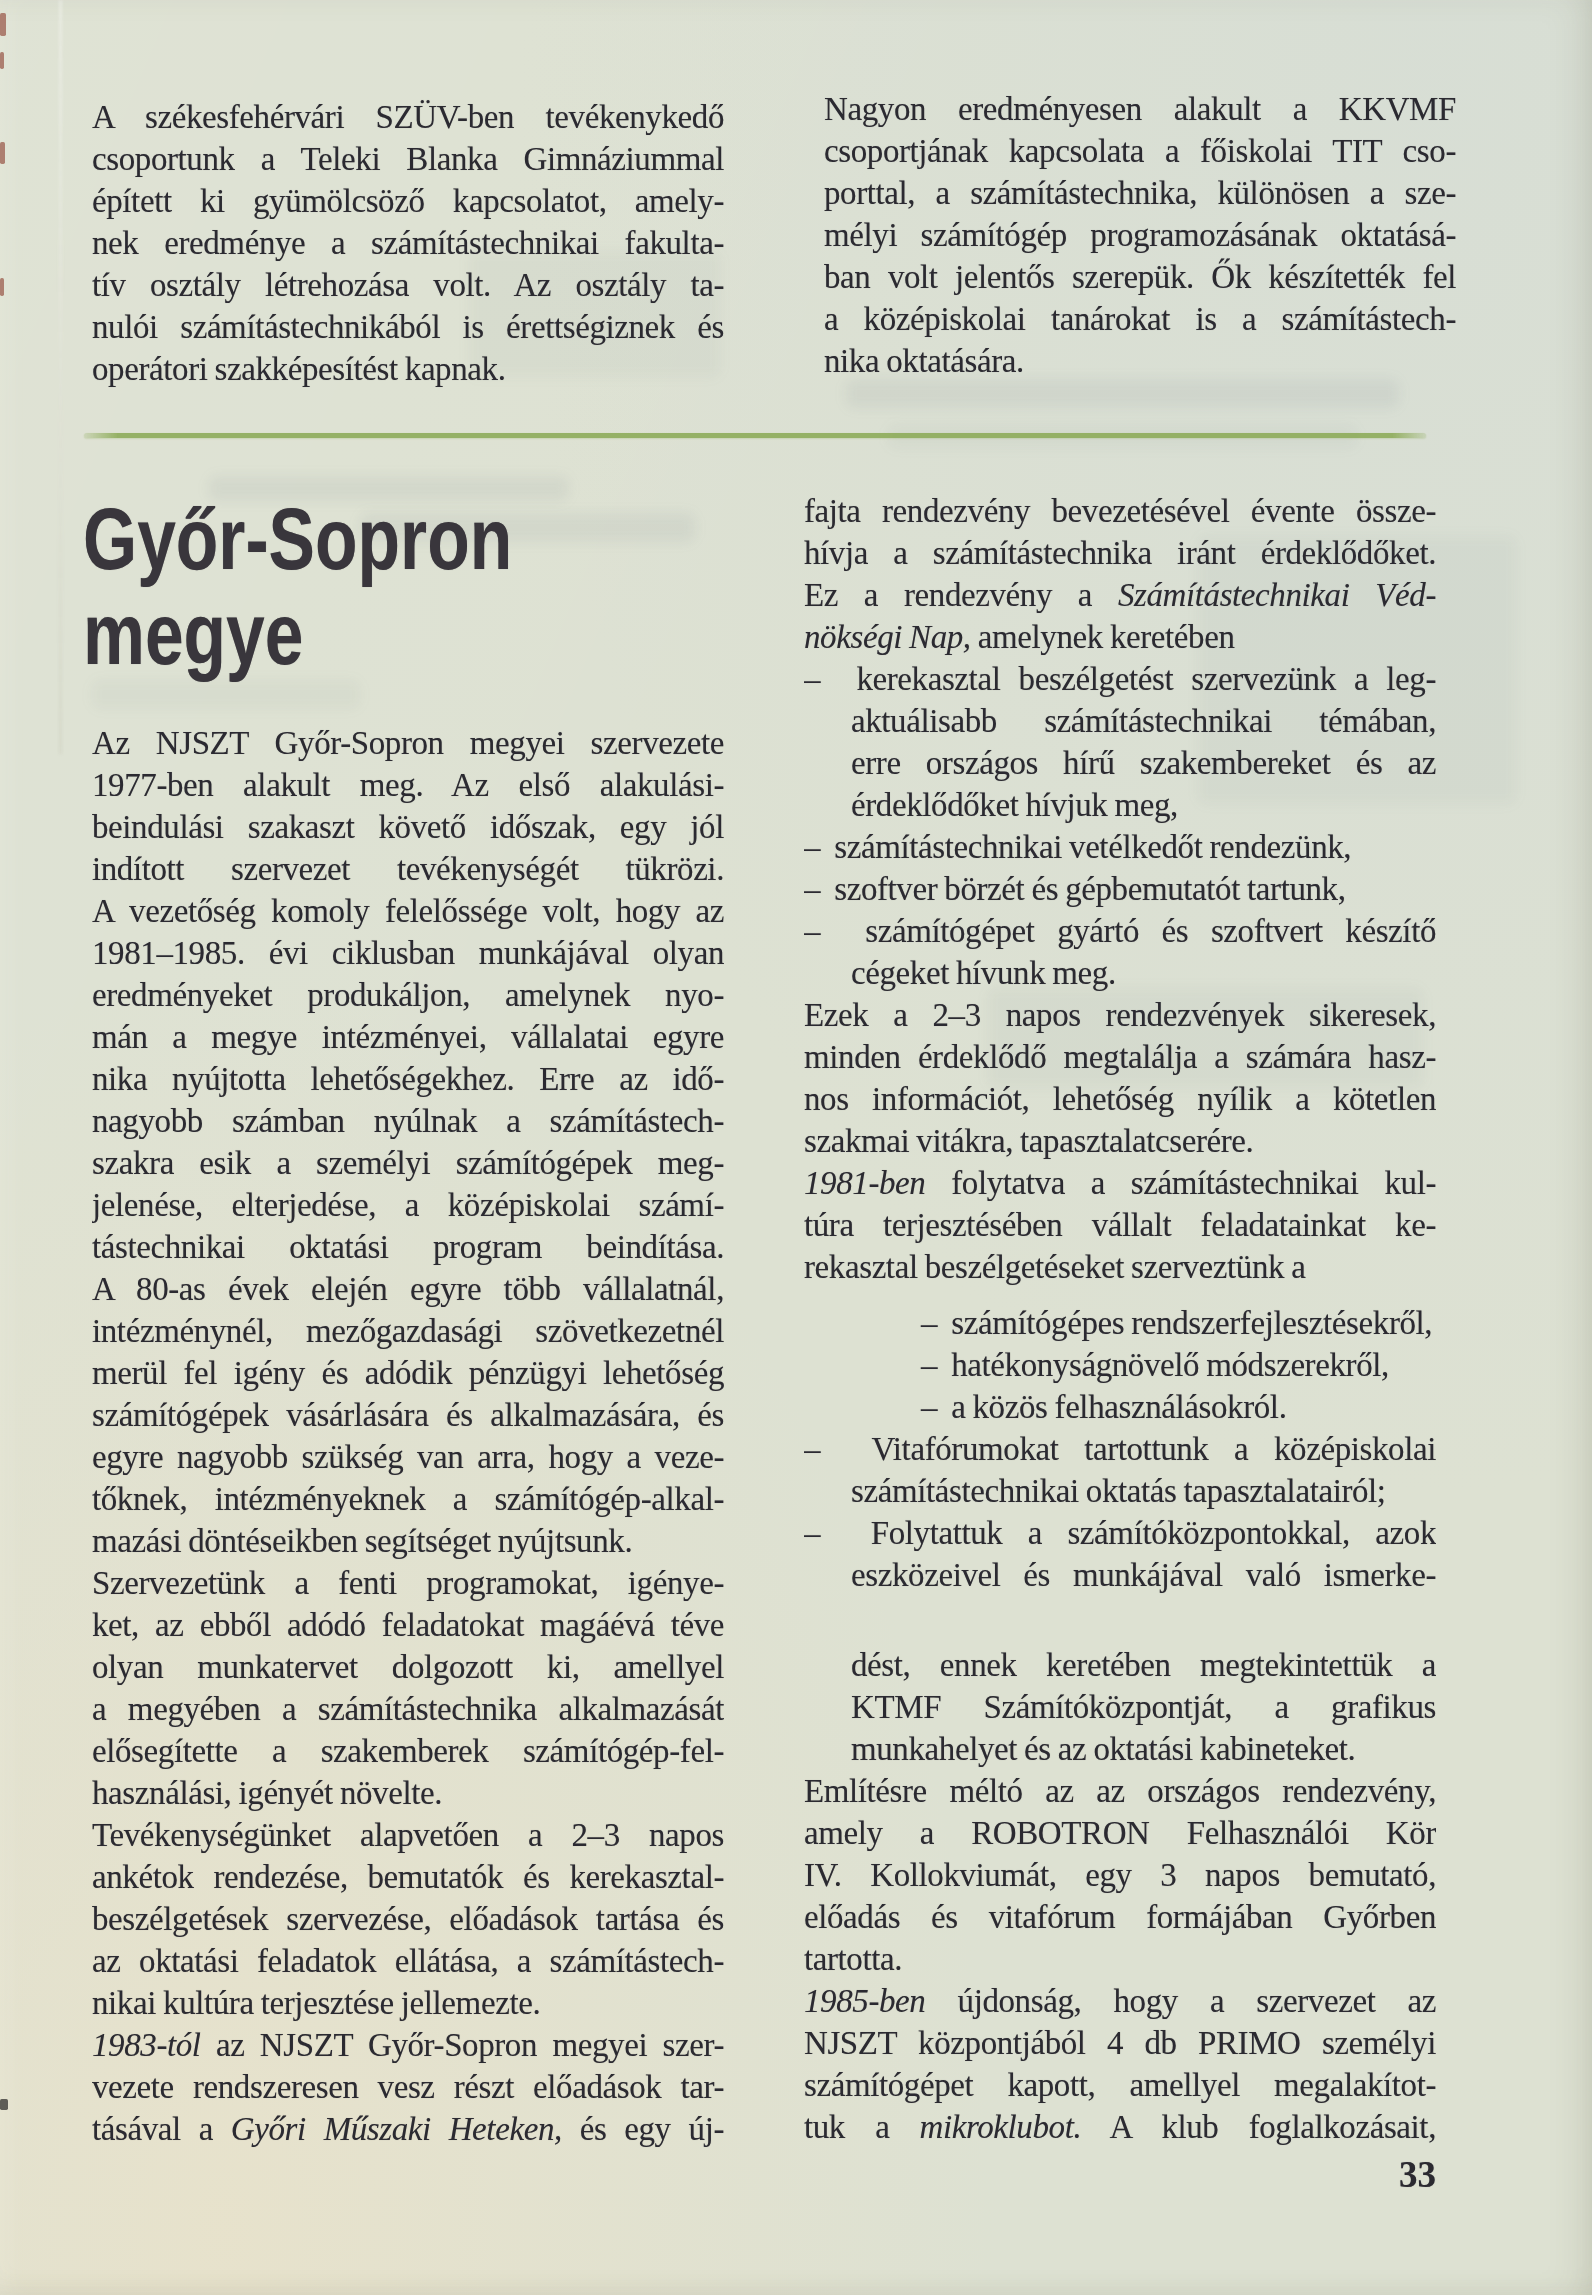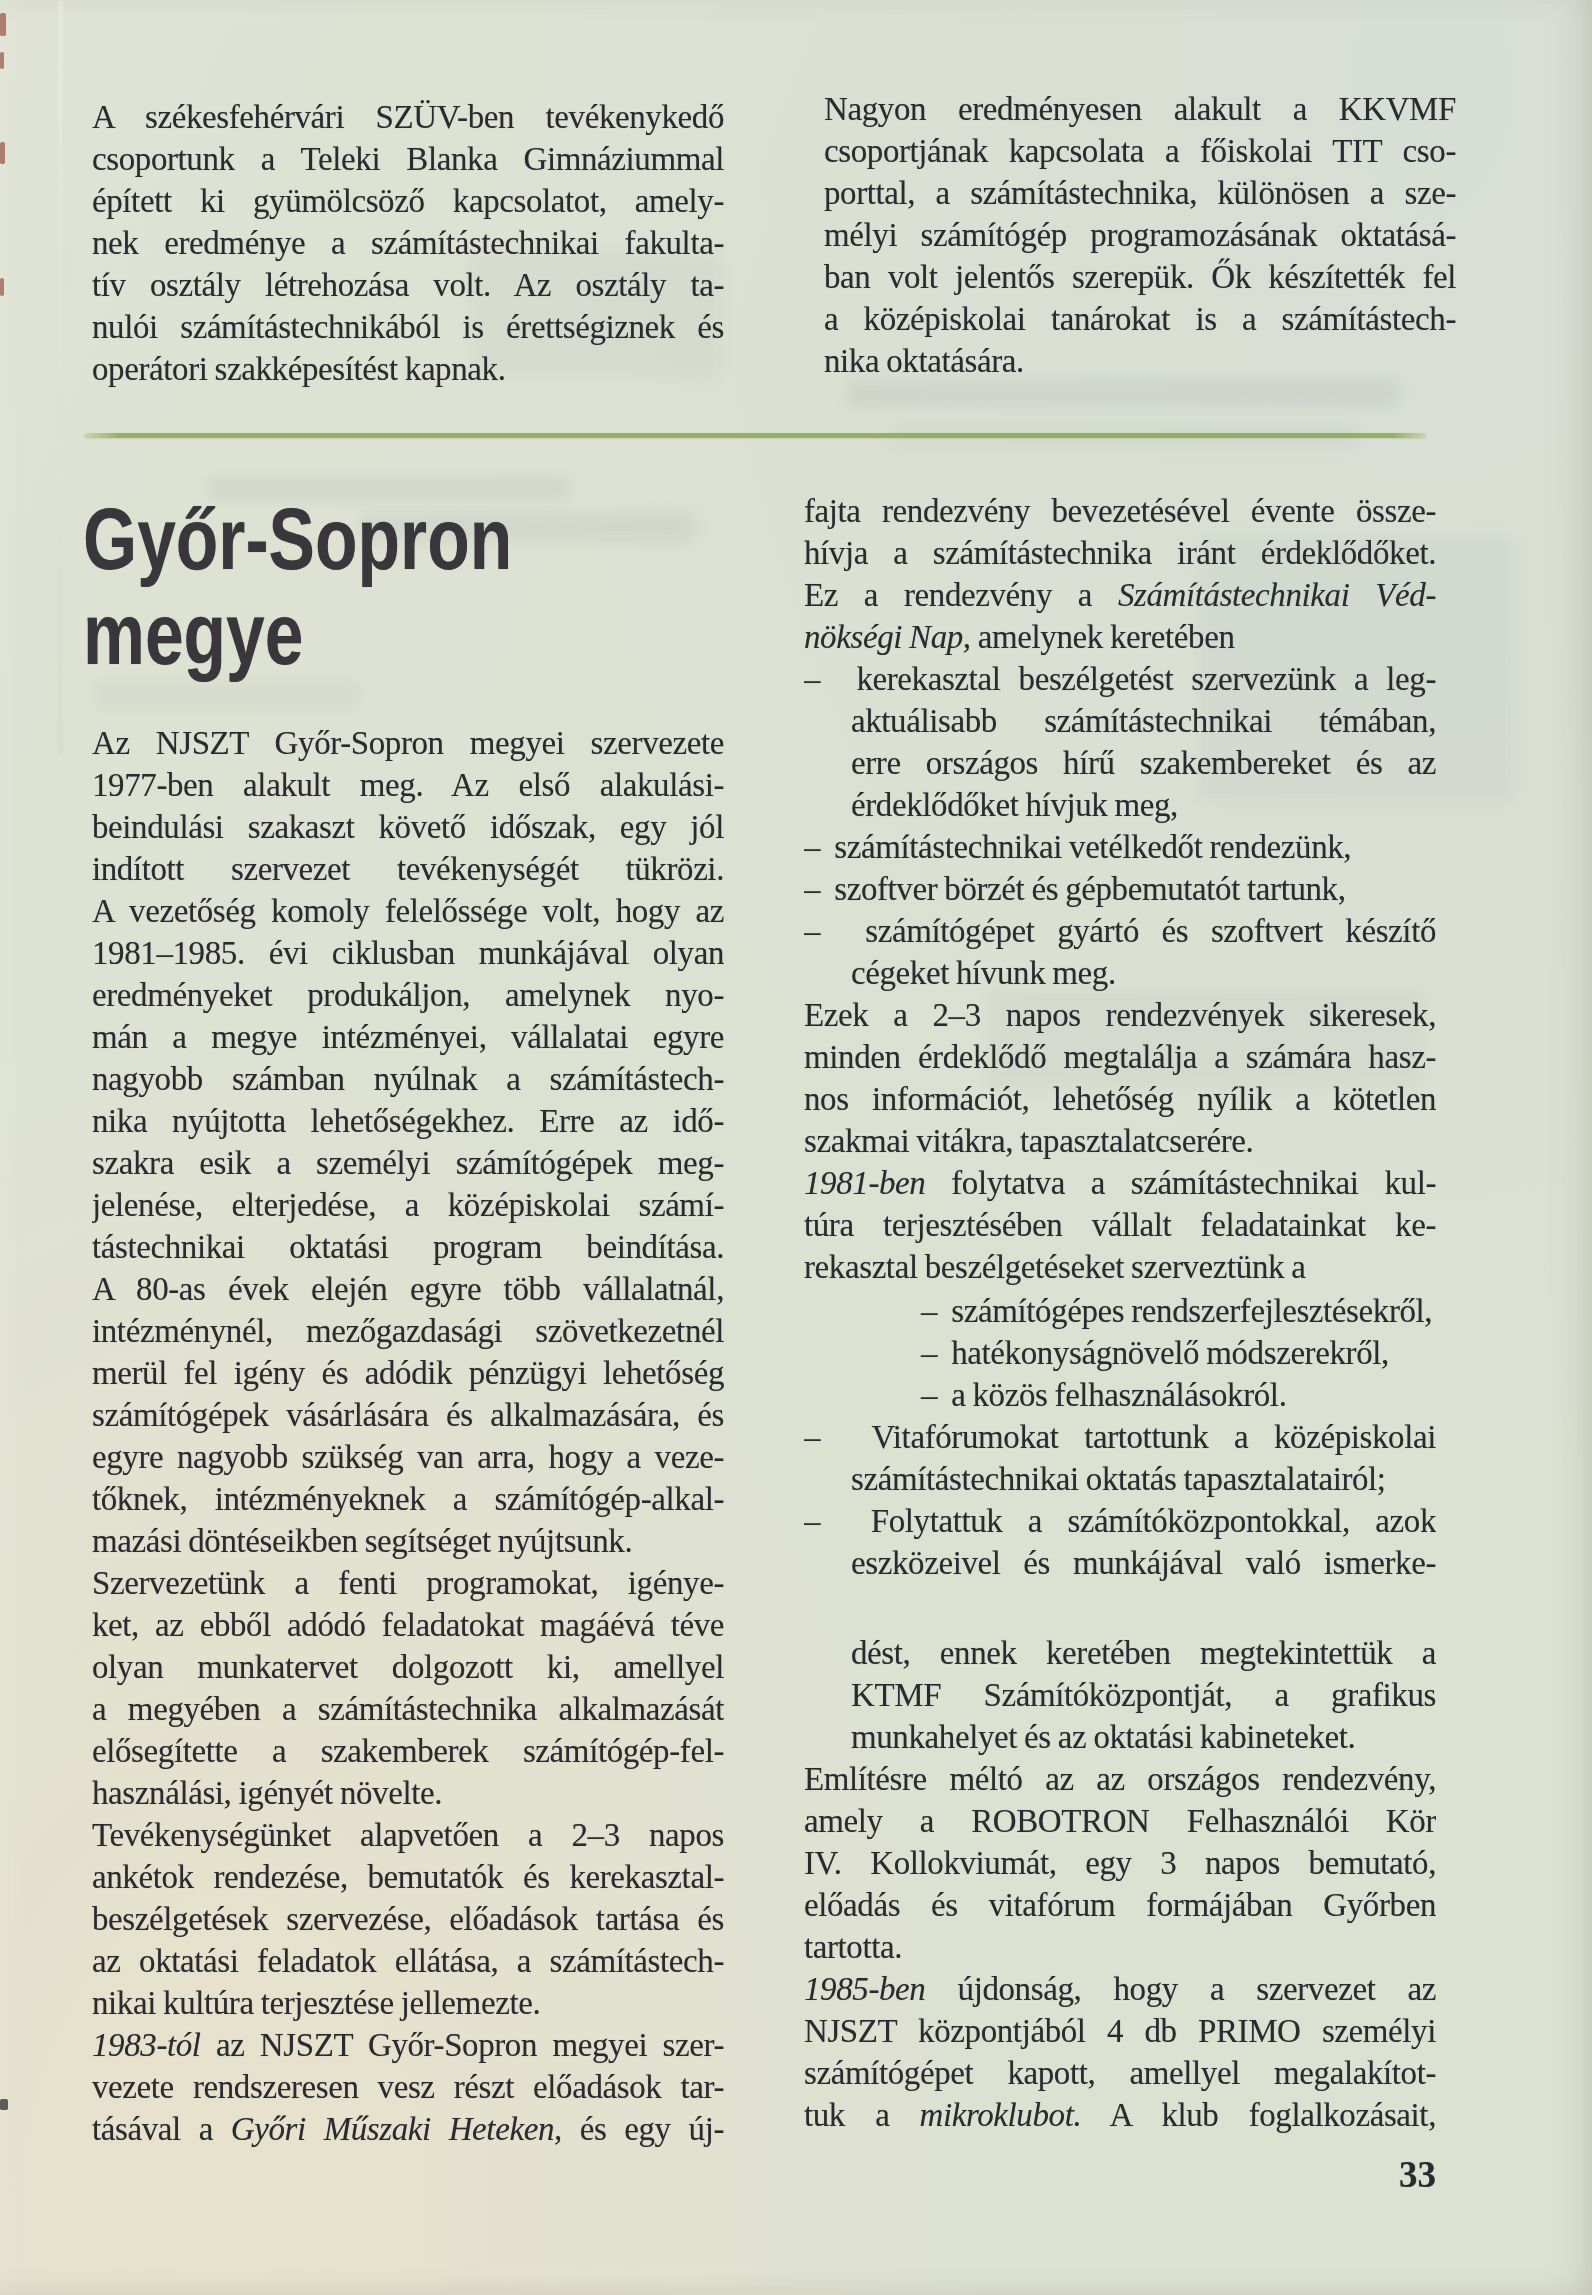--- a/index.html
+++ b/index.html
@@ -115,22 +115,22 @@
 
   <div class="col" id="article-left">
       <div class="line j"><span>Az NJSZT Győr-Sopron megyei szervezete</span></div>
       <div class="line j"><span>1977-ben alakult meg. Az első alakulási-</span></div>
       <div class="line j"><span>beindulási szakaszt követő időszak, egy jól</span></div>
       <div class="line j"><span>indított szervezet tevékenységét tükrözi.</span></div>
       <div class="line j"><span>A vezetőség komoly felelőssége volt, hogy az</span></div>
       <div class="line j"><span>1981–1985. évi ciklusban munkájával olyan</span></div>
       <div class="line j"><span>eredményeket produkáljon, amelynek nyo-</span></div>
       <div class="line j"><span>mán a megye intézményei, vállalatai egyre</span></div>
+      <div class="line j"><span>nika nyújtotta lehetőségekhez. Erre az idő-</span></div>
       <div class="line j"><span>nagyobb számban nyúlnak a számítástech-</span></div>
-      <div class="line j"><span>nika nyújtotta lehetőségekhez. Erre az idő-</span></div>
       <div class="line j"><span>szakra esik a személyi számítógépek meg-</span></div>
       <div class="line j"><span>jelenése, elterjedése, a középiskolai számí-</span></div>
       <div class="line j"><span>tástechnikai oktatási program beindítása.</span></div>
       <div class="line j"><span>A 80-as évek elején egyre több vállalatnál,</span></div>
       <div class="line j"><span>intézménynél, mezőgazdasági szövetkezetnél</span></div>
       <div class="line j"><span>merül fel igény és adódik pénzügyi lehetőség</span></div>
       <div class="line j"><span>számítógépek vásárlására és alkalmazására, és</span></div>
       <div class="line j"><span>egyre nagyobb szükség van arra, hogy a veze-</span></div>
       <div class="line j"><span>tőknek, intézményeknek a számítógép-alkal-</span></div>
       <div class="line"><span>mazási döntéseikben segítséget nyújtsunk.</span></div>
@@ -162,21 +162,21 @@
       <div class="line"><span>–&nbsp;&nbsp;szoftver börzét és gépbemutatót tartunk,</span></div>
       <div class="line j"><span>–&nbsp;&nbsp;számítógépet gyártó és szoftvert készítő</span></div>
       <div class="line" style="padding-left: 47px;"><span>cégeket hívunk meg.</span></div>
       <div class="line j"><span>Ezek a 2–3 napos rendezvények sikeresek,</span></div>
       <div class="line j"><span>minden érdeklődő megtalálja a számára hasz-</span></div>
       <div class="line j"><span>nos információt, lehetőség nyílik a kötetlen</span></div>
       <div class="line"><span>szakmai vitákra, tapasztalatcserére.</span></div>
       <div class="line j"><em>1981-ben</em><span> folytatva a számítástechnikai kul-</span></div>
       <div class="line j"><span>túra terjesztésében vállalt feladatainkat ke-</span></div>
       <div class="line"><span>rekasztal beszélgetéseket szerveztünk a</span></div>
-      <div class="line" style="padding-left: 117px; margin-top: 2px;"><span>–&nbsp;&nbsp;számítógépes rendszerfejlesztésekről,</span></div>
+      <div class="line" style="padding-left: 117px; margin-top: 14px;"><span>–&nbsp;&nbsp;számítógépes rendszerfejlesztésekről,</span></div>
       <div class="line" style="padding-left: 117px;"><span>–&nbsp;&nbsp;hatékonyságnövelő módszerekről,</span></div>
       <div class="line" style="padding-left: 117px;"><span>–&nbsp;&nbsp;a közös felhasználásokról.</span></div>
       <div class="line j"><span>–&nbsp;&nbsp;Vitafórumokat tartottunk a középiskolai</span></div>
       <div class="line" style="padding-left: 47px;"><span>számítástechnikai oktatás tapasztalatairól;</span></div>
       <div class="line j"><span>–&nbsp;&nbsp;Folytattuk a számítóközpontokkal, azok</span></div>
       <div class="line j" style="padding-left: 47px;"><span>eszközeivel és munkájával való ismerke-</span></div>
       <div class="line j" style="padding-left: 47px; margin-top: 48px;"><span>dést, ennek keretében megtekintettük a</span></div>
       <div class="line j" style="padding-left: 47px;"><span>KTMF Számítóközpontját, a grafikus</span></div>
       <div class="line" style="padding-left: 47px;"><span>munkahelyet és az oktatási kabineteket.</span></div>
       <div class="line j"><span>Említésre méltó az az országos rendezvény,</span></div>

